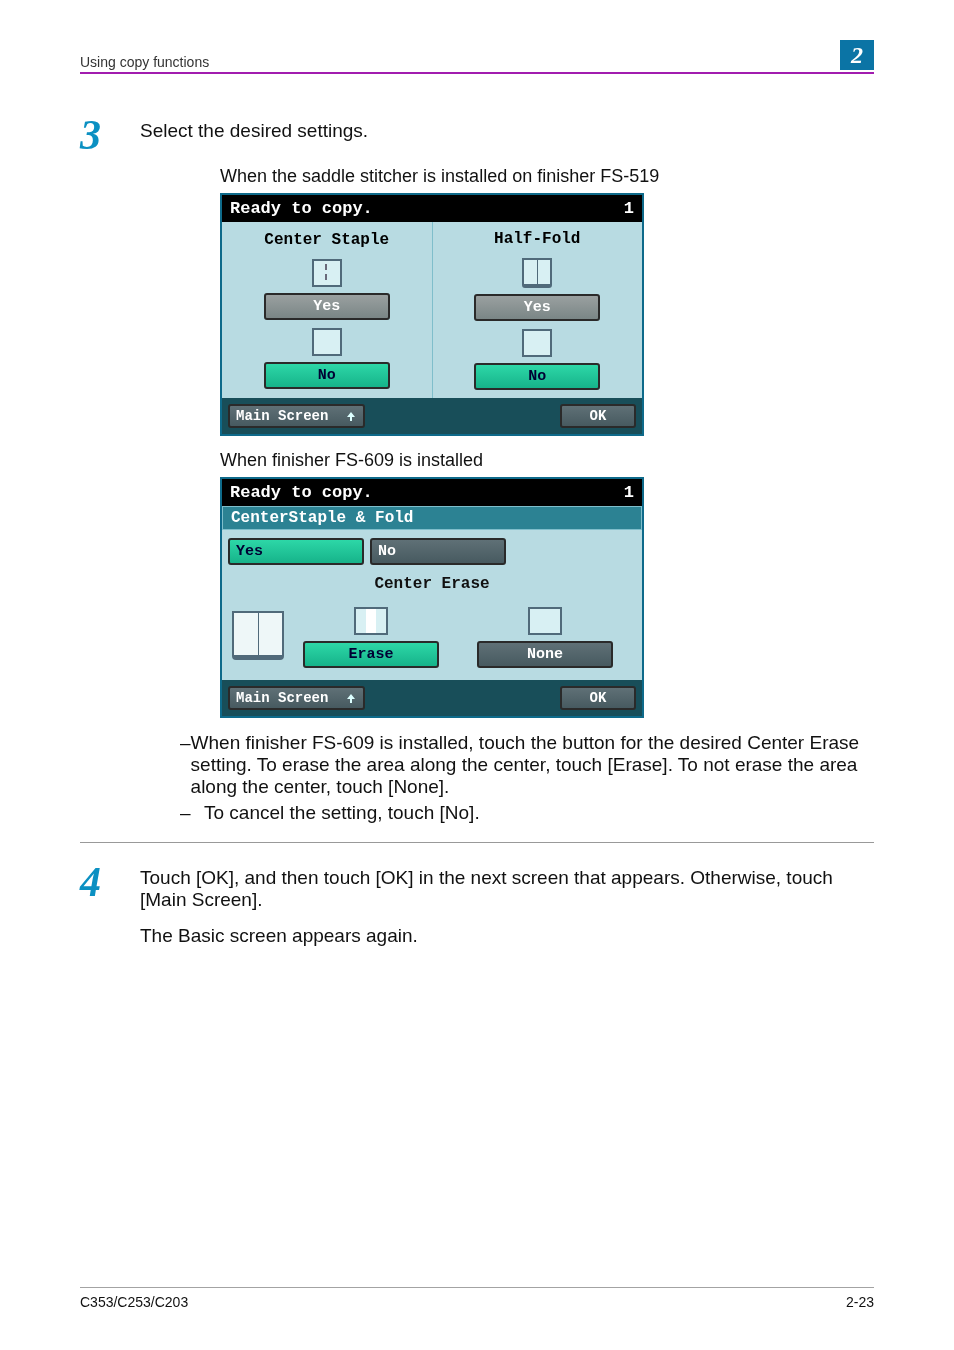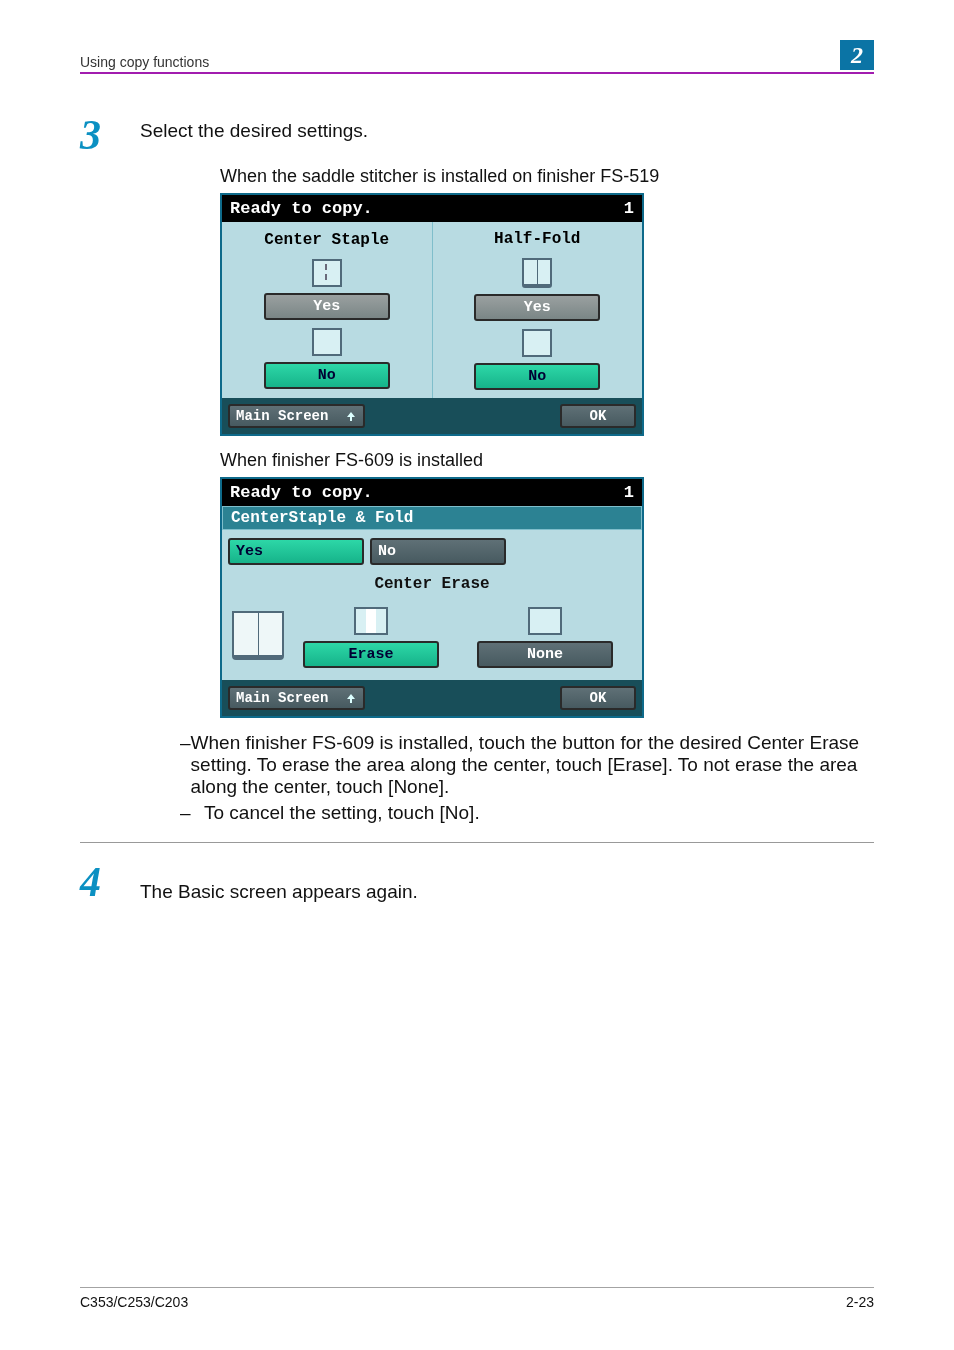--- a/index.html
+++ b/index.html
@@ -348,20 +348,21 @@
         <div class="bullet-dash">–</div>
         <div>To cancel the setting, touch [No].</div>
       </div>
     </div>
 
     <hr class="step-sep">
 
     <div class="step-row">
       <div class="step-num">4</div>
       <div class="step-body">
+        <div>Touch [OK], and then touch [OK] in the next screen that appears. Otherwise, touch [Main Screen].</div>
         <p style="margin-top:14px;">The Basic screen appears again.</p>
       </div>
     </div>
 
   </div>
 </div>
 
 <div class="footer-page">
   <span>C353/C253/C203</span>
   <span>2-23</span>

